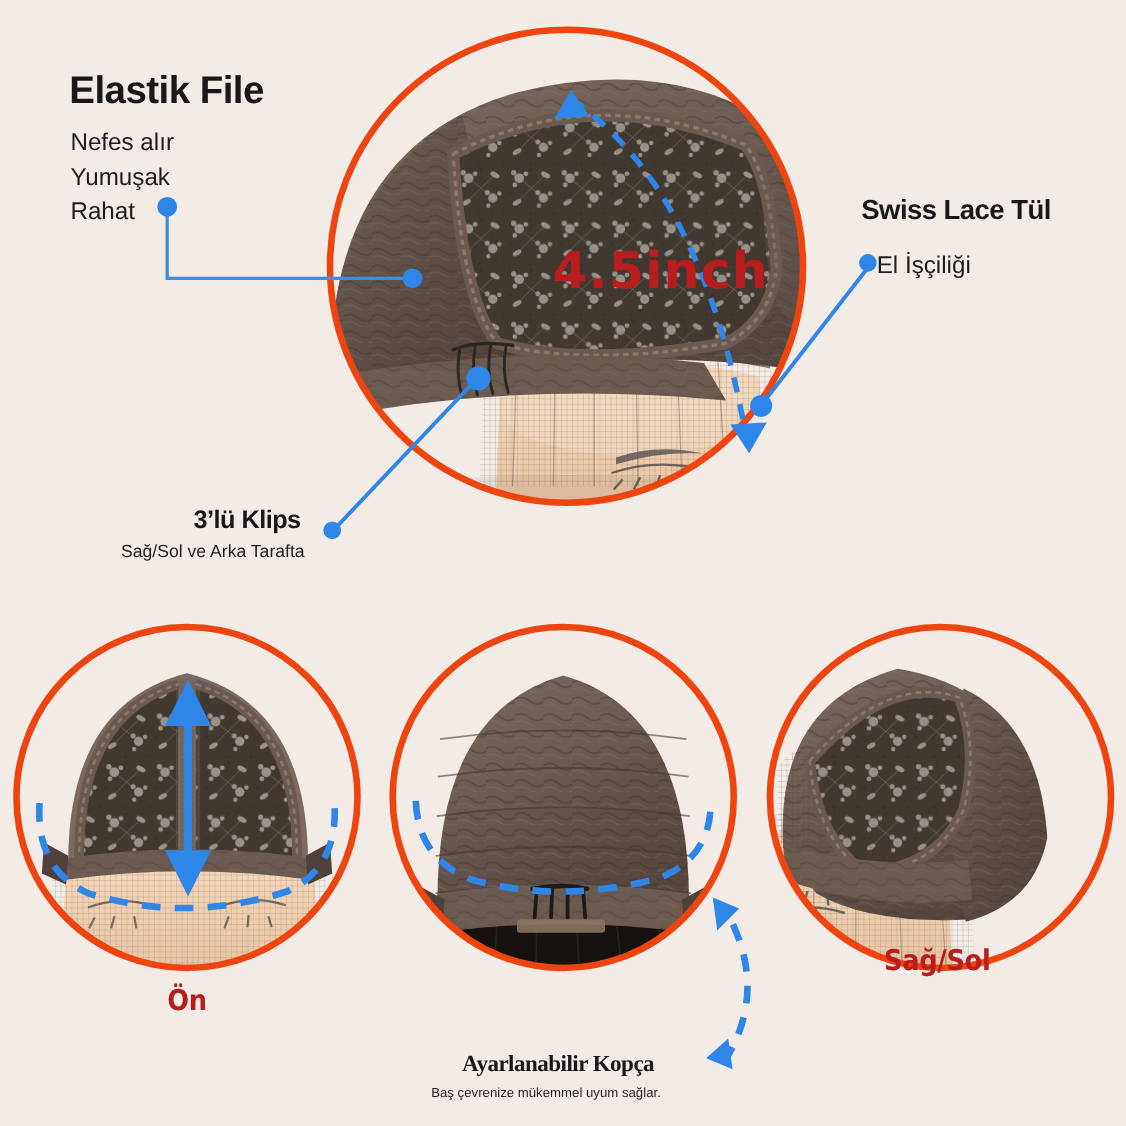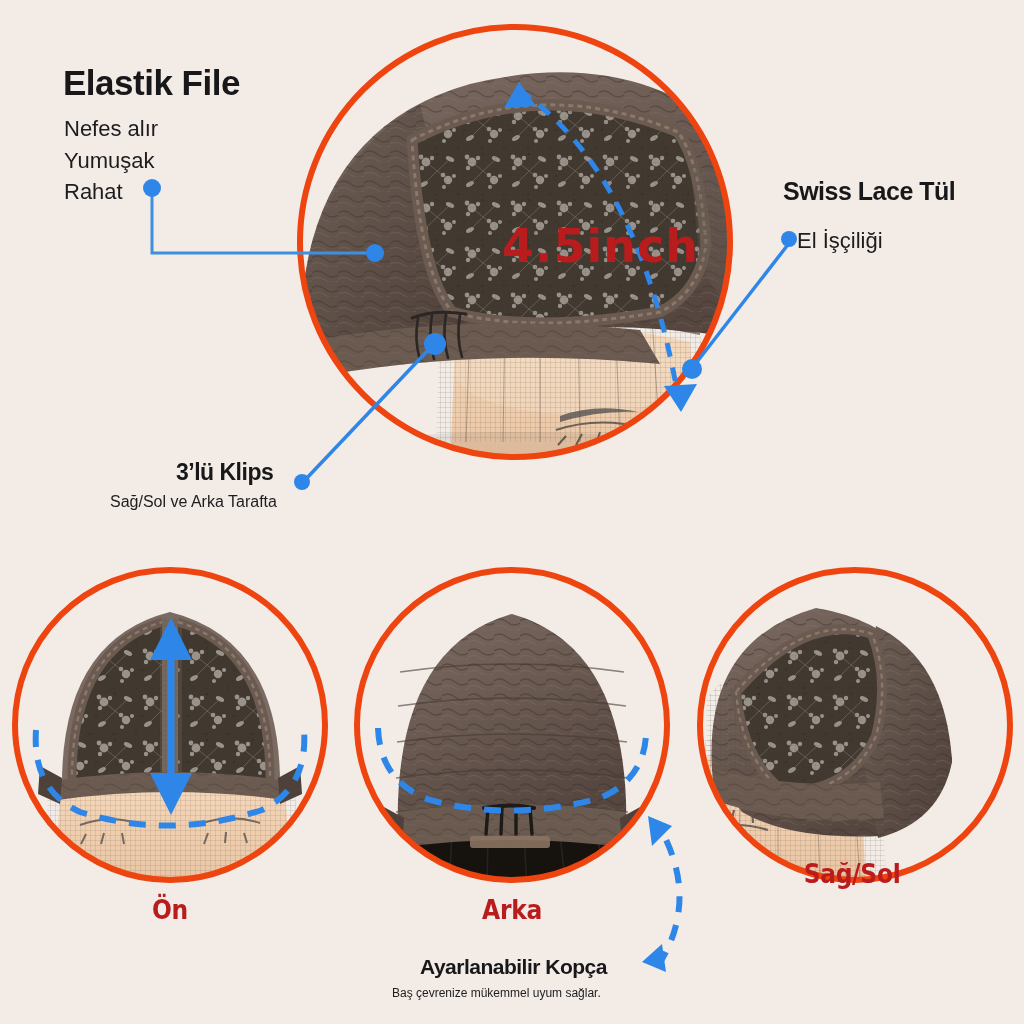--- a/index.html
+++ b/index.html
@@ -24,21 +24,21 @@
   #t-elastik{left:63px;top:53px;font-size:35px;}
   #t-elastik-sub{left:64px;top:103px;font-size:22px;}
   #t-elastik-sub div{margin-bottom:3px;}
 
   #t-swiss{left:783px;top:166px;font-size:25px;}
   #t-swiss-sub{left:797px;top:215px;font-size:22px;}
 
   #t-klips{left:176px;top:448px;font-size:23px;}
   #t-klips-sub{left:110px;top:480px;font-size:16px;}
 
-  #t-kopca{left:420px;top:956px;font-size:21px;font-weight:bold;}
+  #t-kopca{left:420px;top:956px;font-size:21px;font-weight:bold;font-family:Liberation Serif, serif;}
   #t-kopca-sub{left:392px;top:986px;font-size:12px;}
 
   .cap{
     font-weight:bold;color:#b91c1c;font-size:26px;
     text-align:center;width:220px;
     font-family:"DejaVu Sans Condensed","Liberation Sans",sans-serif;
     letter-spacing:-0.3px;
   }
   #cap-on{left:60px;top:895px;}
   #cap-arka{left:402px;top:895px;}
@@ -390,19 +390,18 @@
     <circle cx="855" cy="725" r="155" fill="none" stroke="#EE4410" stroke-width="6"></circle>
 
     <g stroke="#2E87E8" stroke-width="6" fill="none" stroke-dasharray="16 13">
       <path d="M658 966 Q700 900 660 828"></path>
     </g>
     <polygon points="648,816 672,826 652,846" fill="#2E87E8"></polygon>
     <polygon points="666,972 642,962 662,944" fill="#2E87E8"></polygon>
   </svg>
 
   <div class="abs cap" id="cap-on">Ön</div>
-  <div class="abs cap" id="cap-arka">Arka</div>
   <div class="abs cap" id="cap-sag">Sağ/Sol</div>
 
   <div class="abs hd" id="t-kopca">Ayarlanabilir Kopça</div>
   <div class="abs sub" id="t-kopca-sub">Baş çevrenize mükemmel uyum sağlar.</div>
 
 </div>
 
 </body></html>

